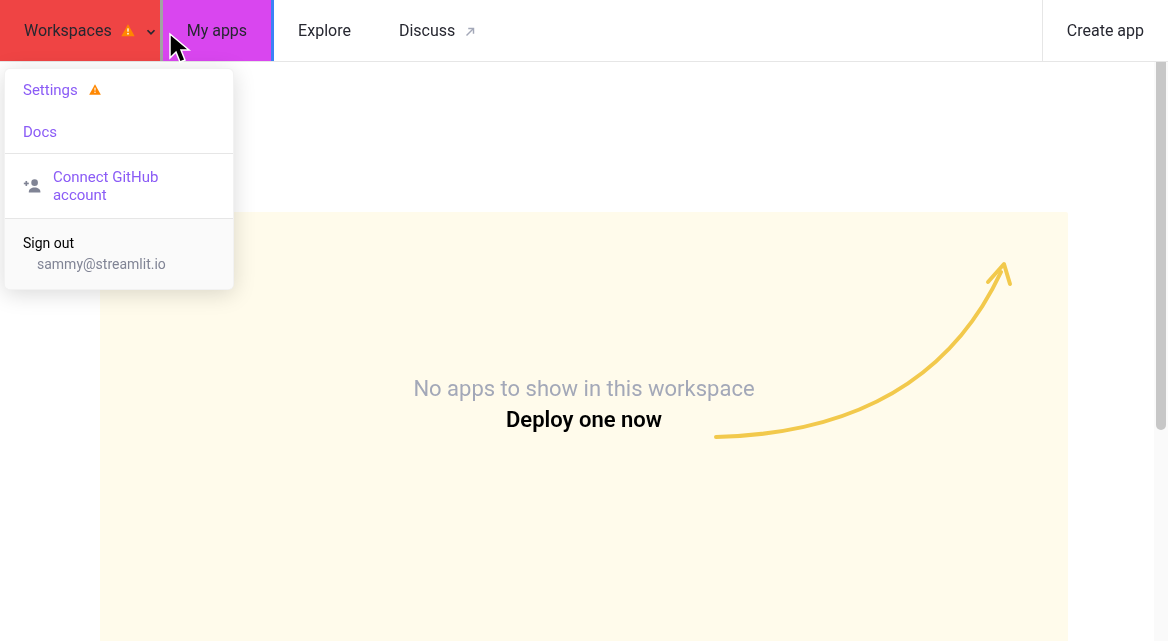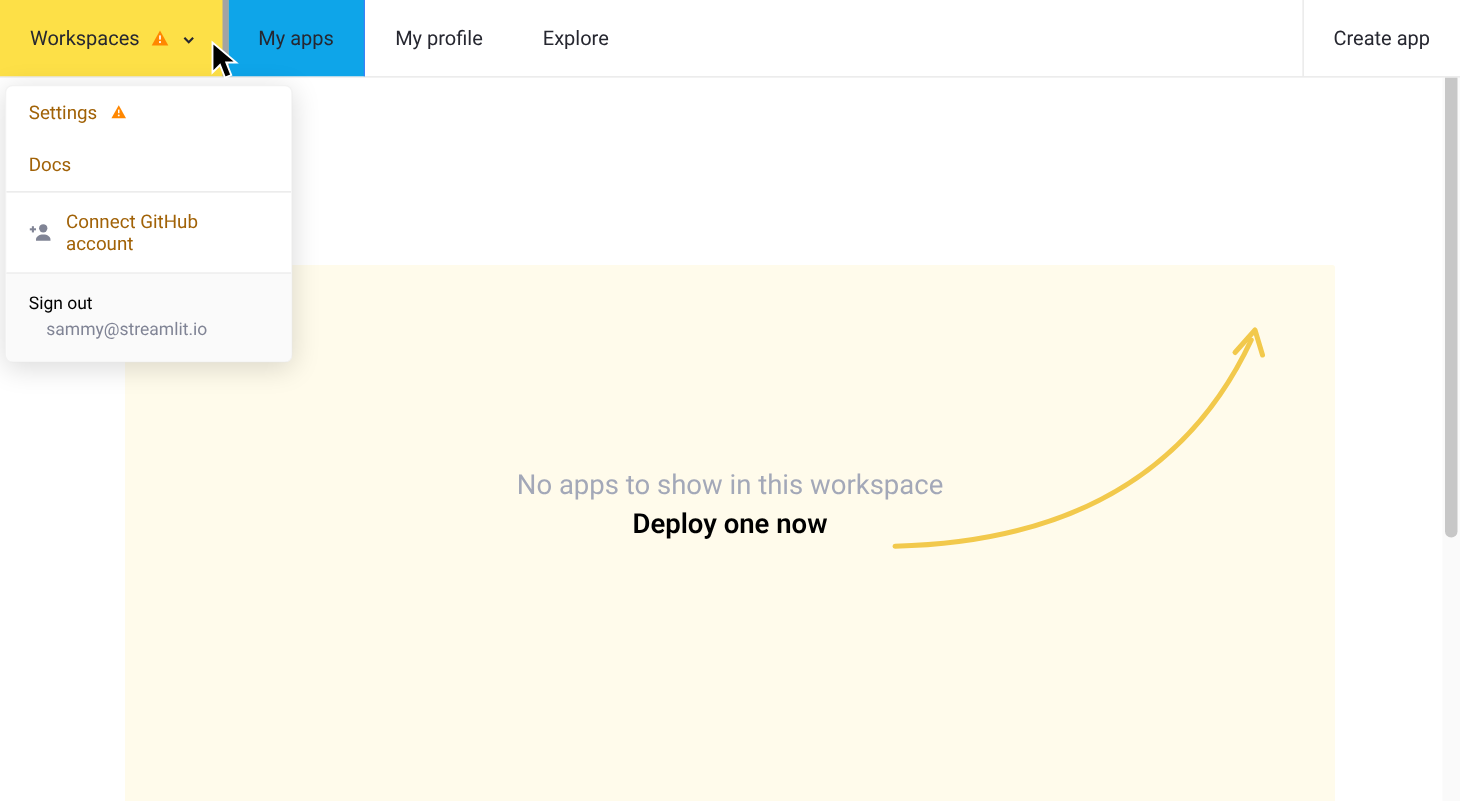--- a/index.html
+++ b/index.html
@@ -31,27 +31,27 @@
     .nav-item {
       display: flex;
       align-items: center;
       padding: 0 24px;
       font-size: 16px;
       color: #262730;
       cursor: pointer;
       gap: 8px;
     }
     .nav-workspaces {
-      background: #fde047;
-      border-right: 5px solid #a3a3a3;
-      padding-right: 20px;
+      background: #ef4444;
+      border-right: 3px solid #a3a3a3;
+      padding-right: 2px;
     }
     .nav-myapps {
-      background: #0ea5e9;
-      border-right: 1px solid #3b82f6;
+      background: #d946ef;
+      border-right: 3px solid #3b82f6;
     }
     .warn-badge {
       display: inline-flex;
       width: 16px;
       height: 16px;
       color: #ff8700;
     }
     .chev {
       width: 14px;
       height: 14px;
@@ -84,21 +84,21 @@
       background: #fff;
       border-radius: 6px;
       box-shadow: 0 4px 22px rgba(0,0,0,0.15);
       border: 1px solid rgba(0,0,0,0.05);
       z-index: 10;
       overflow: hidden;
     }
     .dropdown-item {
       padding: 12px 18px;
       font-size: 15px;
-      color: #a16207;
+      color: #8b5cf6;
       display: flex;
       align-items: center;
       gap: 10px;
       cursor: pointer;
     }
     .dropdown-item.with-icon {
       padding: 14px 18px;
       justify-content: flex-end;
     }
     .dropdown-divider {
@@ -212,24 +212,30 @@
       <span class="chev">
         <svg viewBox="0 0 24 24" fill="none" stroke="currentColor" stroke-width="3">
             <polyline points="6 9 12 15 18 9"></polyline>
           </svg>
       </span>
     </div>
     <div class="nav-item nav-myapps">
       <span>My apps</span>
     </div>
     <div class="nav-item">
-      <span>My profile</span>
+      <span>Explore</span>
     </div>
     <div class="nav-item">
-      <span>Explore</span>
+      <span>Discuss</span>
+      <span class="ext-arrow">
+        <svg viewBox="0 0 24 24" fill="none" stroke="currentColor" stroke-width="2.5">
+            <line x1="6" y1="18" x2="18" y2="6"></line>
+            <polyline points="9 6 18 6 18 15"></polyline>
+          </svg>
+      </span>
     </div>
   </div>
   <div class="topbar-right">
     <div class="create-app">
       <span>Create app</span>
     </div>
   </div>
 </div>
 
 <div class="dropdown">

